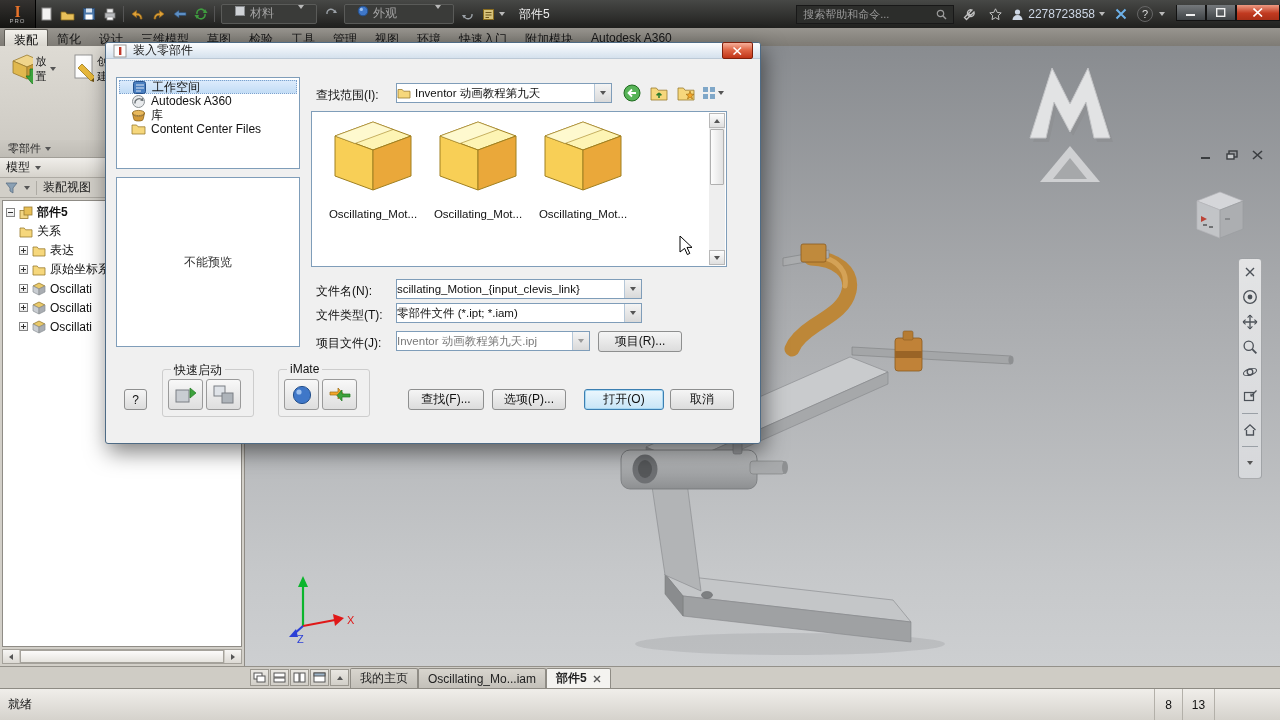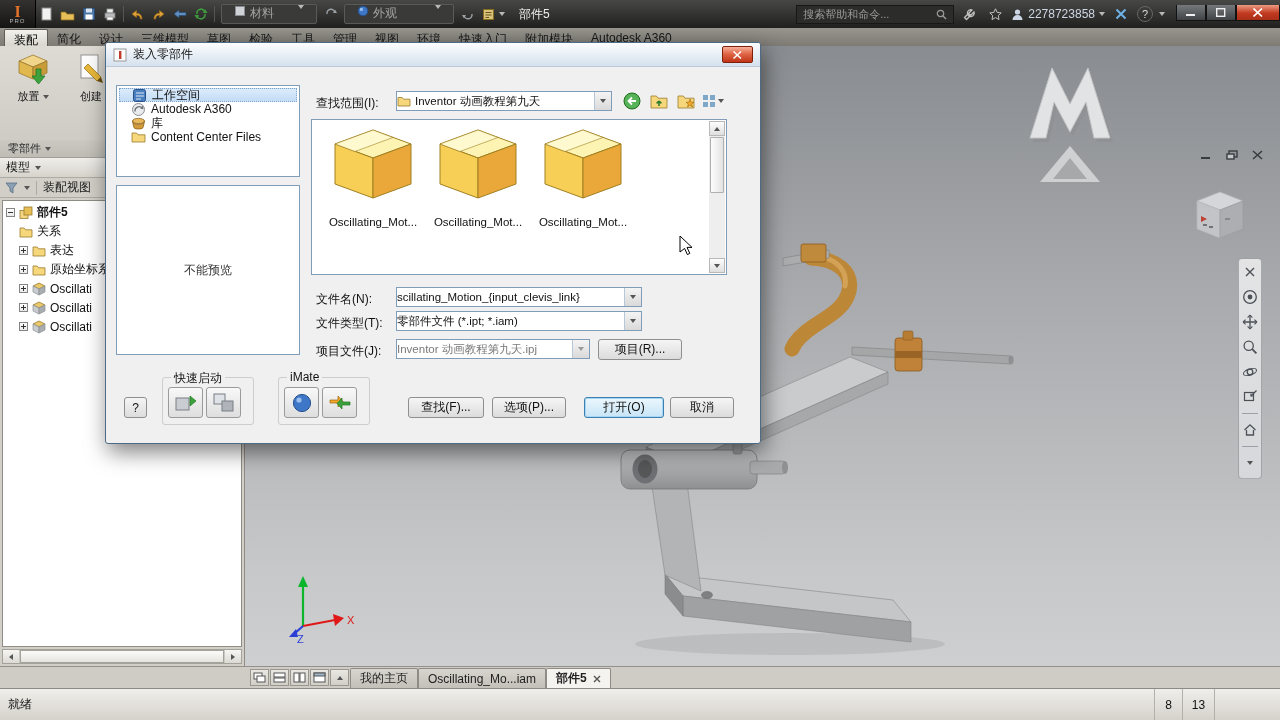--- a/index.html
+++ b/index.html
@@ -23,21 +23,21 @@
 .winbtns{display:flex;align-self:flex-start;margin-left:6px}
 .winbtn{width:30px;height:16px;display:flex;align-items:center;justify-content:center;background:linear-gradient(#75797c,#3f4346);border:1px solid #121212;border-top:none}
 .winbtn.close{width:44px;background:linear-gradient(#ec9a82,#c13a20 55%,#a92f17)}
 
 .ribbontabs{position:absolute;left:0;top:28px;width:1280px;height:18px;background:linear-gradient(#98958f,#7e7b75);display:flex;align-items:flex-end;padding-left:4px;z-index:5}
 .rtab{height:17px;padding:2px 9px 0;color:#161616;font-size:12px;white-space:nowrap}
 .rtab.active{background:linear-gradient(#f3f1ec,#d9d6cf);border:1px solid #5f5d57;border-bottom:none;border-radius:2px 2px 0 0;color:#000}
 
 .ribbonpanel{position:absolute;left:0;top:46px;width:245px;height:112px;background:linear-gradient(#dedbd4,#ccc9c2);border-bottom:1px solid #a19e97;z-index:4}
 .bigbtns{display:flex;gap:12px;padding:6px 0 0 10px}
-.bigbtn{width:46px;display:flex;flex-direction:column;align-items:center;gap:3px}
+.bigbtn{width:46px;display:flex;flex-direction:row;align-items:center;gap:3px}
 .bigbtn .lbl{font-size:11px;color:#1c1c1c;display:flex;align-items:center;gap:3px}
 .panelfoot{position:absolute;left:0;bottom:0;width:245px;height:17px;display:flex;align-items:center;gap:4px;padding-left:8px;font-size:11px;color:#2e2e2e;background:linear-gradient(#ccc9c2,#bfbcb5)}
 
 .browser{position:absolute;left:0;top:158px;width:245px;height:508px;background:#d2cfc8;border-right:1px solid #8f8c86;display:flex;flex-direction:column;z-index:4}
 .bheader{height:20px;background:linear-gradient(#f0eeea,#d6d3cc);border-bottom:1px solid #aeaba4;display:flex;align-items:center;gap:5px;padding:0 6px;color:#1a1a1a;flex:none}
 .bfilter{height:20px;display:flex;align-items:center;gap:6px;padding:0 5px;border-bottom:1px solid #aeaba4;color:#1a1a1a;flex:none}
 .vline{width:1px;height:14px;background:#aeaba4}
 .tree{flex:1;margin:2px;background:#fff;border:1px solid #8f8c86;padding-top:2px;overflow:hidden}
 .trow{height:19px;display:flex;align-items:center;gap:4px;padding-left:3px;white-space:nowrap;color:#101010}
 .trow.ch{padding-left:16px}
@@ -57,21 +57,21 @@
 .docctl{position:absolute;right:14px;top:102px;display:flex;gap:9px;z-index:6}
 .docbtn{width:17px;height:14px;display:flex;align-items:center;justify-content:center}
 .navbar{position:absolute;right:18px;top:212px;width:24px;padding:4px 0 6px;background:linear-gradient(rgba(252,252,252,.72),rgba(224,226,229,.72));border:1px solid rgba(116,120,124,.55);border-radius:4px;display:flex;flex-direction:column;align-items:center;gap:7px;z-index:6}
 .navsep{width:16px;height:1px;background:#9aa0a6}
 .navico16{width:18px;height:18px;display:flex;align-items:center;justify-content:center}
 .ma{position:absolute;left:775px;top:18px;z-index:5;opacity:.95}
 .cubemark{position:absolute;left:948px;top:142px;z-index:5;opacity:.9}
 .triad{position:absolute;left:40px;top:528px;z-index:3}
 
 .dialog{position:absolute;left:105px;top:42px;width:656px;height:402px;background:#f0f0f0;border:1px solid #4e6b85;border-radius:3px;box-shadow:3px 8px 22px rgba(0,0,0,.5);z-index:50}
-.dtitle{height:24px;display:flex;align-items:center;gap:6px;padding:0 7px 0 7px;background:linear-gradient(#fcfdfe,#e8eff6 50%,#d5e1ed);border-bottom:1px solid #bcc9d6;border-radius:2px 2px 0 0}
+.dtitle{height:16px;display:flex;align-items:center;gap:6px;padding:0 7px 0 7px;background:linear-gradient(#fcfdfe,#e8eff6 50%,#d5e1ed);border-bottom:1px solid #bcc9d6;border-radius:2px 2px 0 0}
 .dtitle .t{color:#141414}
 .dclose{margin-left:auto;width:31px;height:17px;background:linear-gradient(#f6b09b,#e06747 45%,#c03417);border:1px solid #7e200c;border-radius:2px;display:flex;align-items:center;justify-content:center}
 .dbody{position:relative;width:100%;height:376px;color:#111}
 .loclist{position:absolute;left:10px;top:18px;width:184px;height:92px;background:#fff;border:1px solid #7f9db9;padding:2px}
 .locrow{height:14px;display:flex;align-items:center;gap:5px;padding:0 12px;color:#111;white-space:nowrap}
 .locrow.sel{background:linear-gradient(#dcebfc,#c2dcf5);border:1px dotted #7da2ce}
 .preview{position:absolute;left:10px;top:118px;width:184px;height:170px;background:#fff;border:1px solid #7f9db9;display:flex;align-items:center;justify-content:center;color:#333}
 .flabel{position:absolute;color:#111;white-space:nowrap}
 .combo{position:absolute;height:20px;background:#fff;border:1px solid #7f9db9;display:flex;align-items:center;gap:4px;overflow:hidden}
 .combo .val{flex:1;white-space:nowrap;overflow:hidden;font-size:11.5px}

